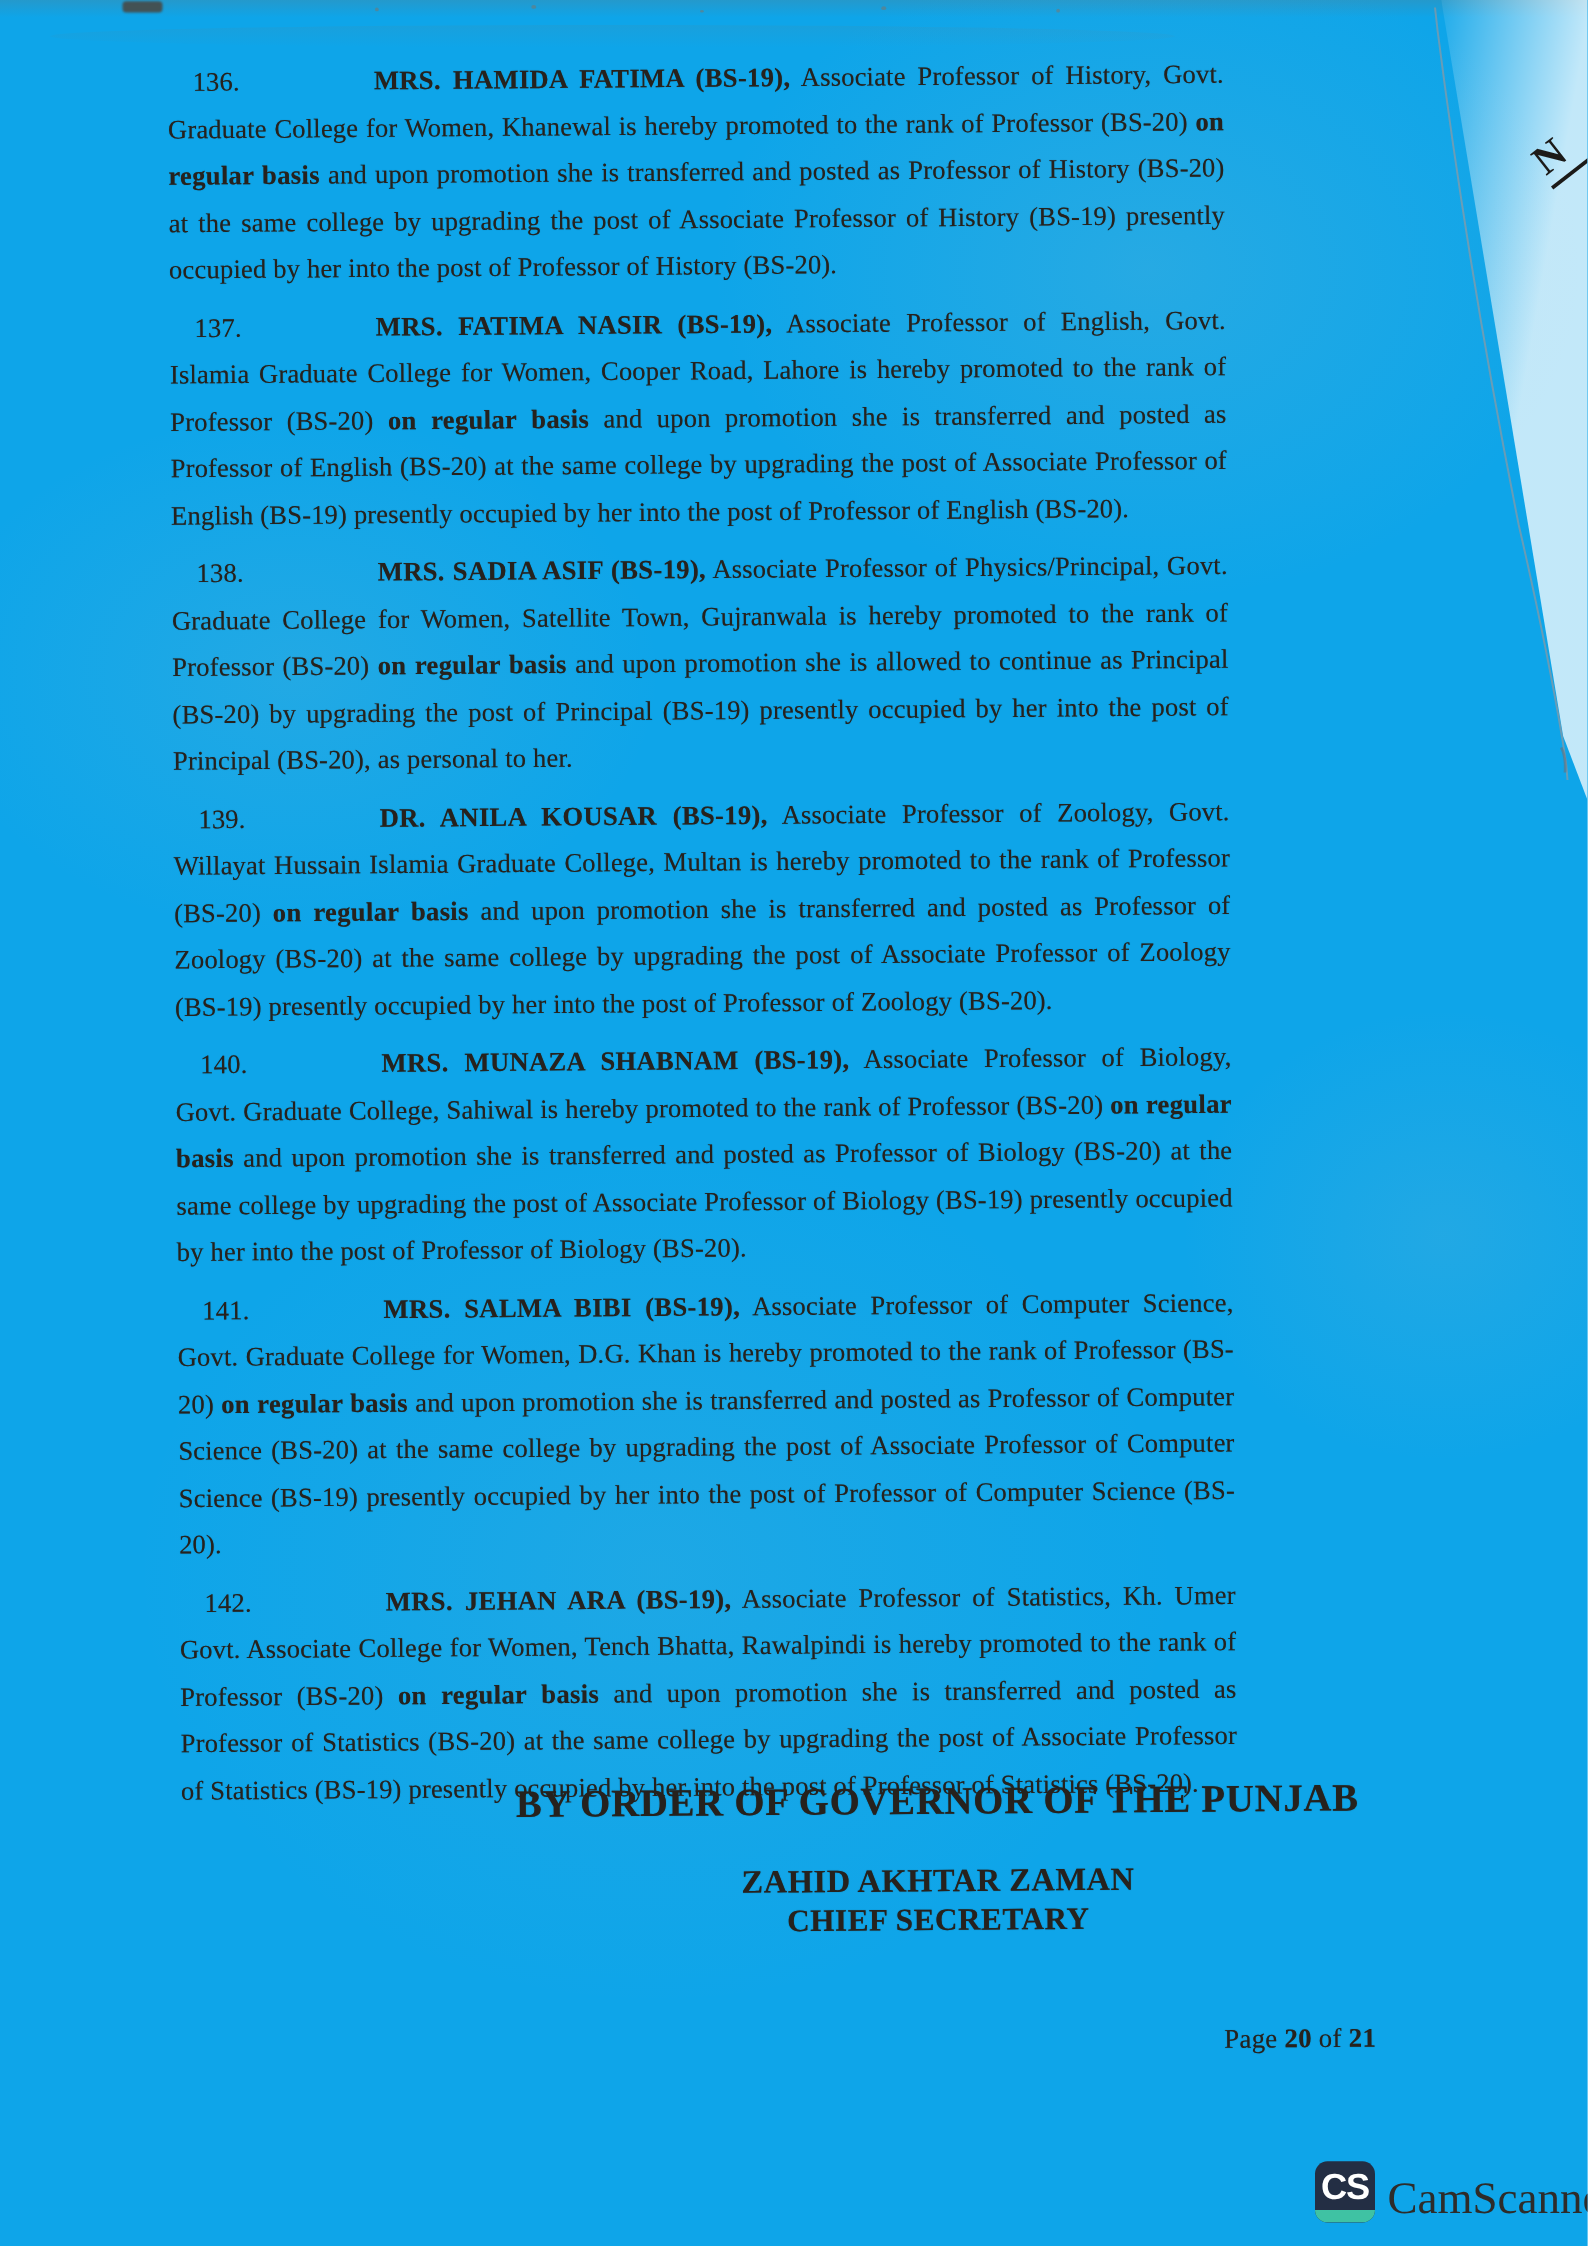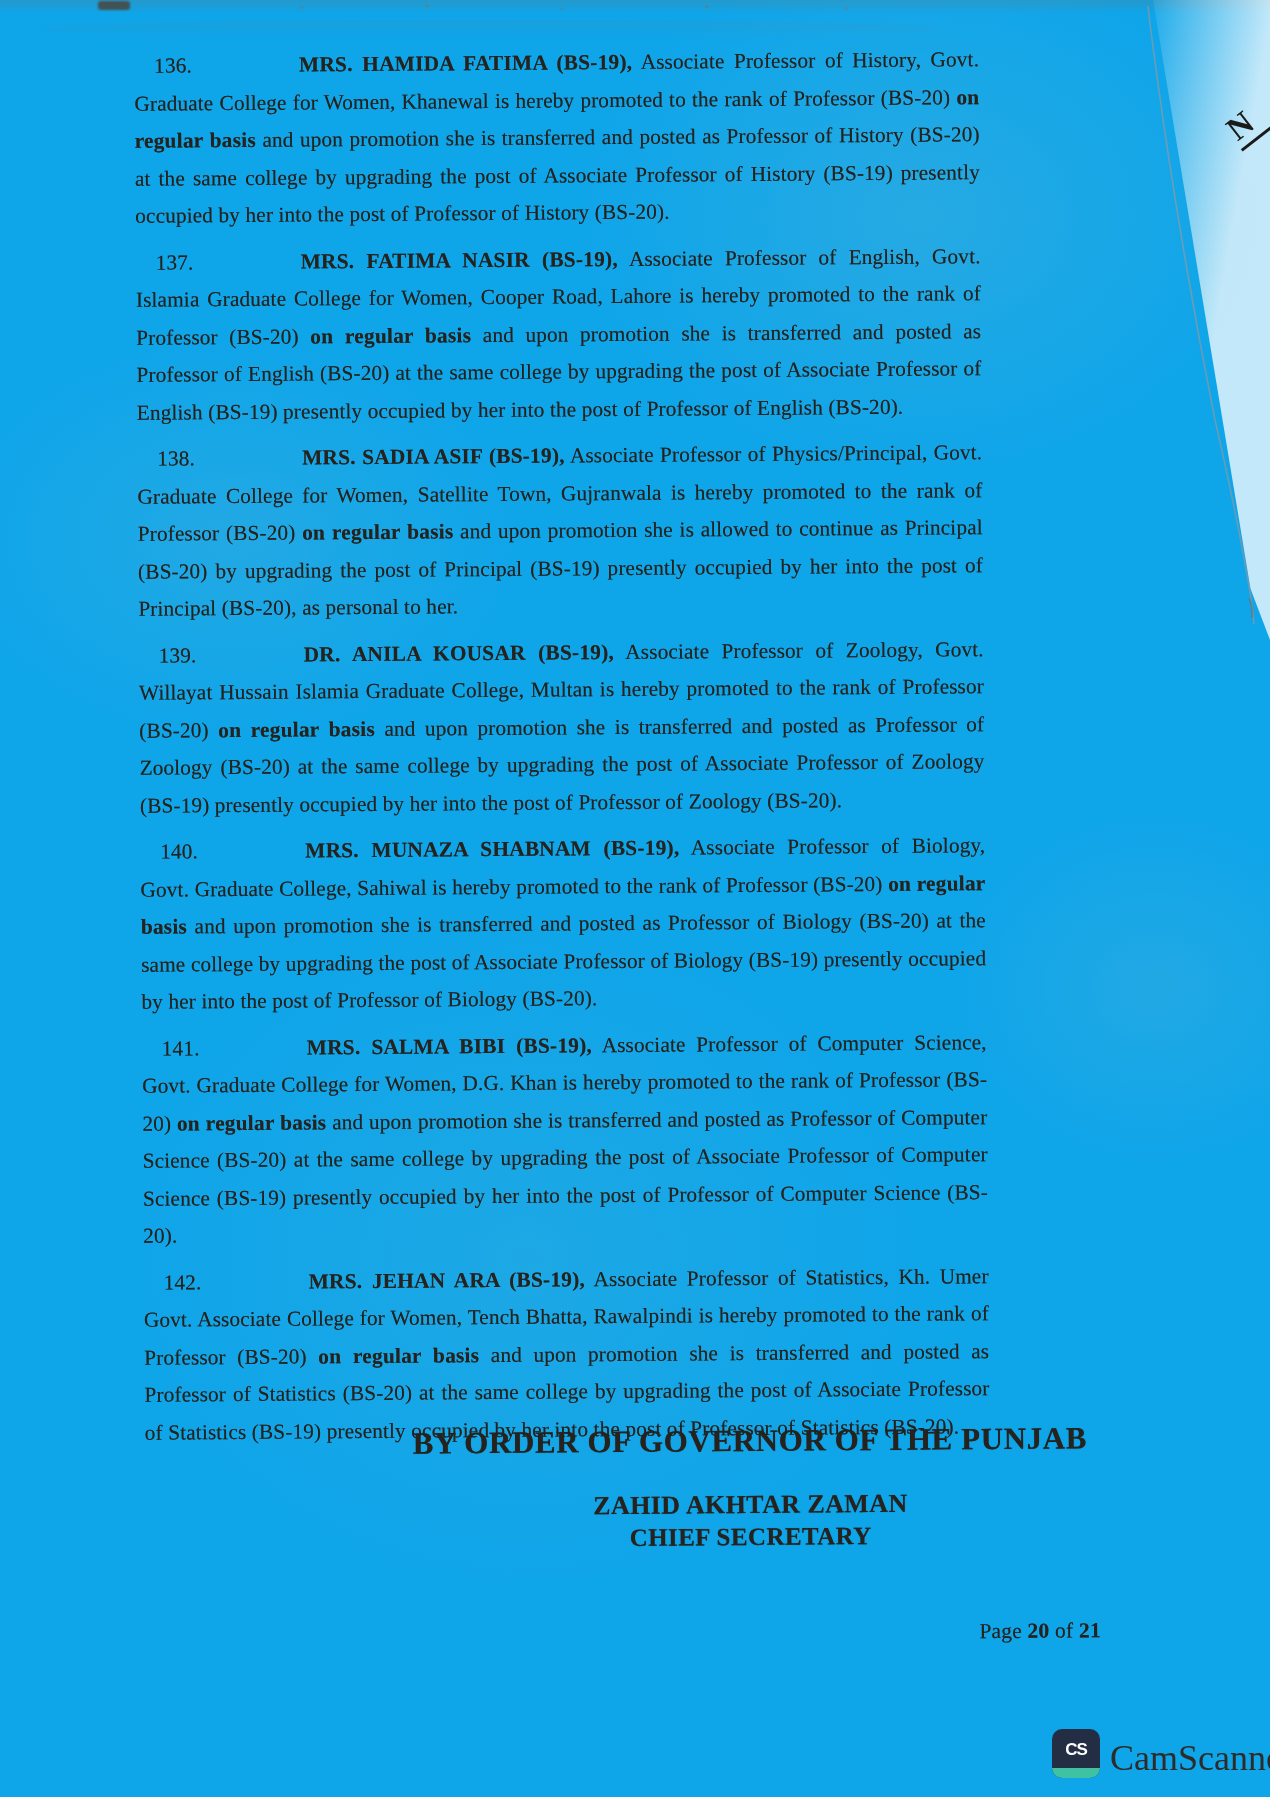--- a/index.html
+++ b/index.html
@@ -95,21 +95,21 @@
   .page-footer b{font-weight:bold;}
   
   .cs-logo{position:absolute;left:1052px;top:1729px;width:200px;height:52px;}
   .cs-badge{
     position:absolute;left:0;top:0;width:48px;height:49px;border-radius:10px;
     background:#232e44;overflow:hidden;
   }
   .cs-badge .cs-txt{
     position:absolute;left:0;top:1px;width:100%;height:40px;
     display:flex;align-items:center;justify-content:center;
-    font-family:"Liberation Sans",sans-serif;font-weight:bold;font-size:17px;color:#ffffff;
+    font-family:"Liberation Sans",sans-serif;font-weight:bold;font-size:29px;color:#ffffff;
     letter-spacing:-1px;
   }
   .cs-strip{position:absolute;left:0;bottom:0;width:100%;height:10px;background:#3fc2a3;}
   .cs-label{
     position:absolute;left:58px;top:8px;
     font-family:"Liberation Serif",serif;font-size:36px;color:#2e2c2a;
   }
 </style>
 </head>
 <body>

